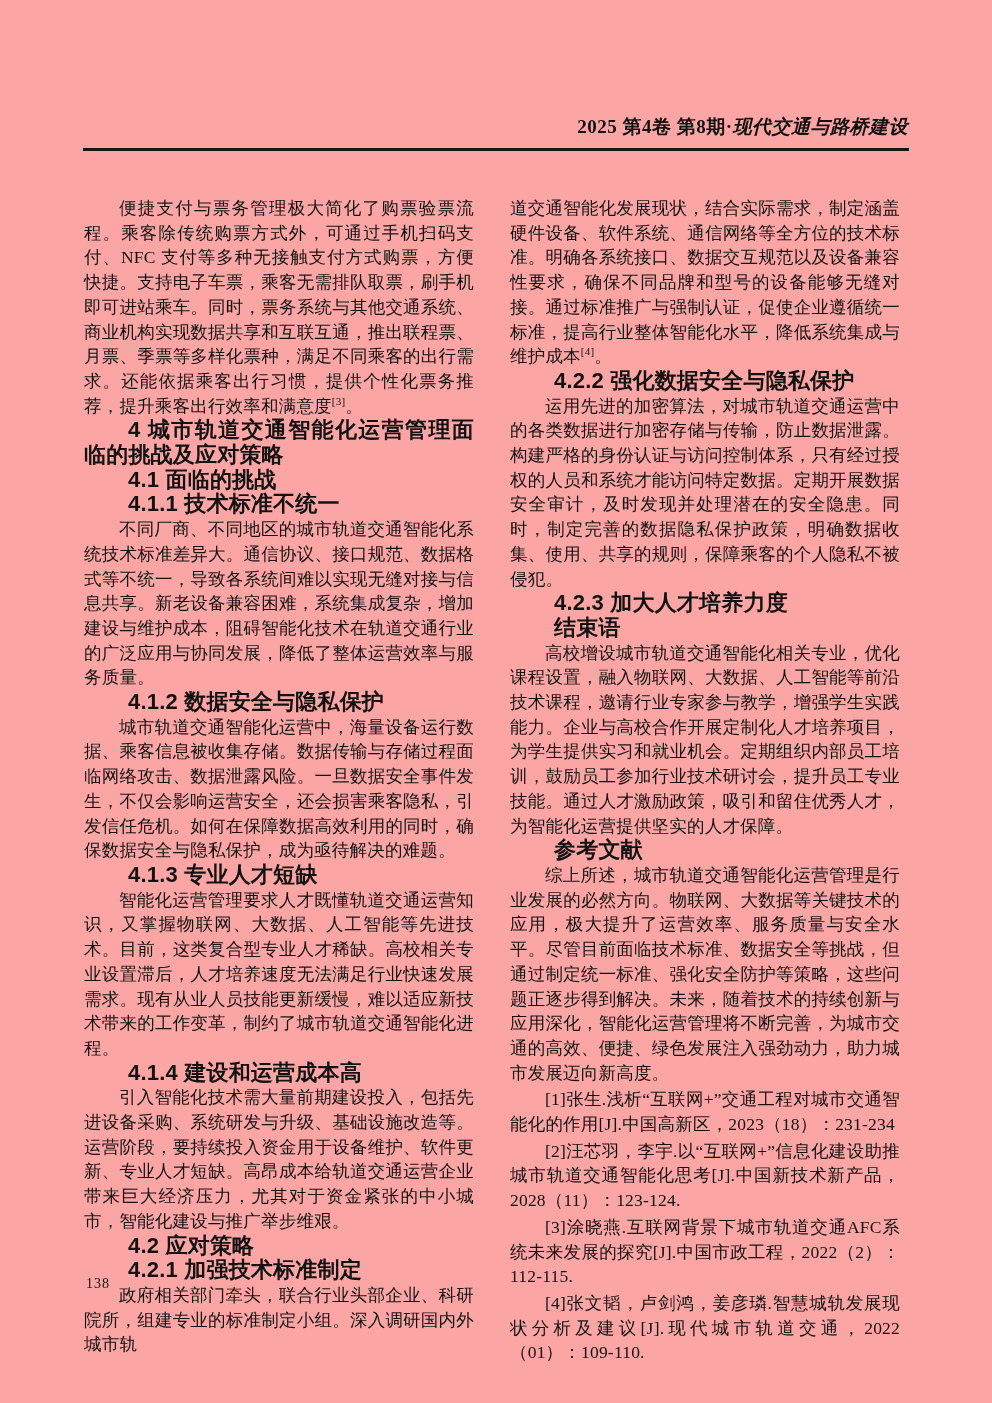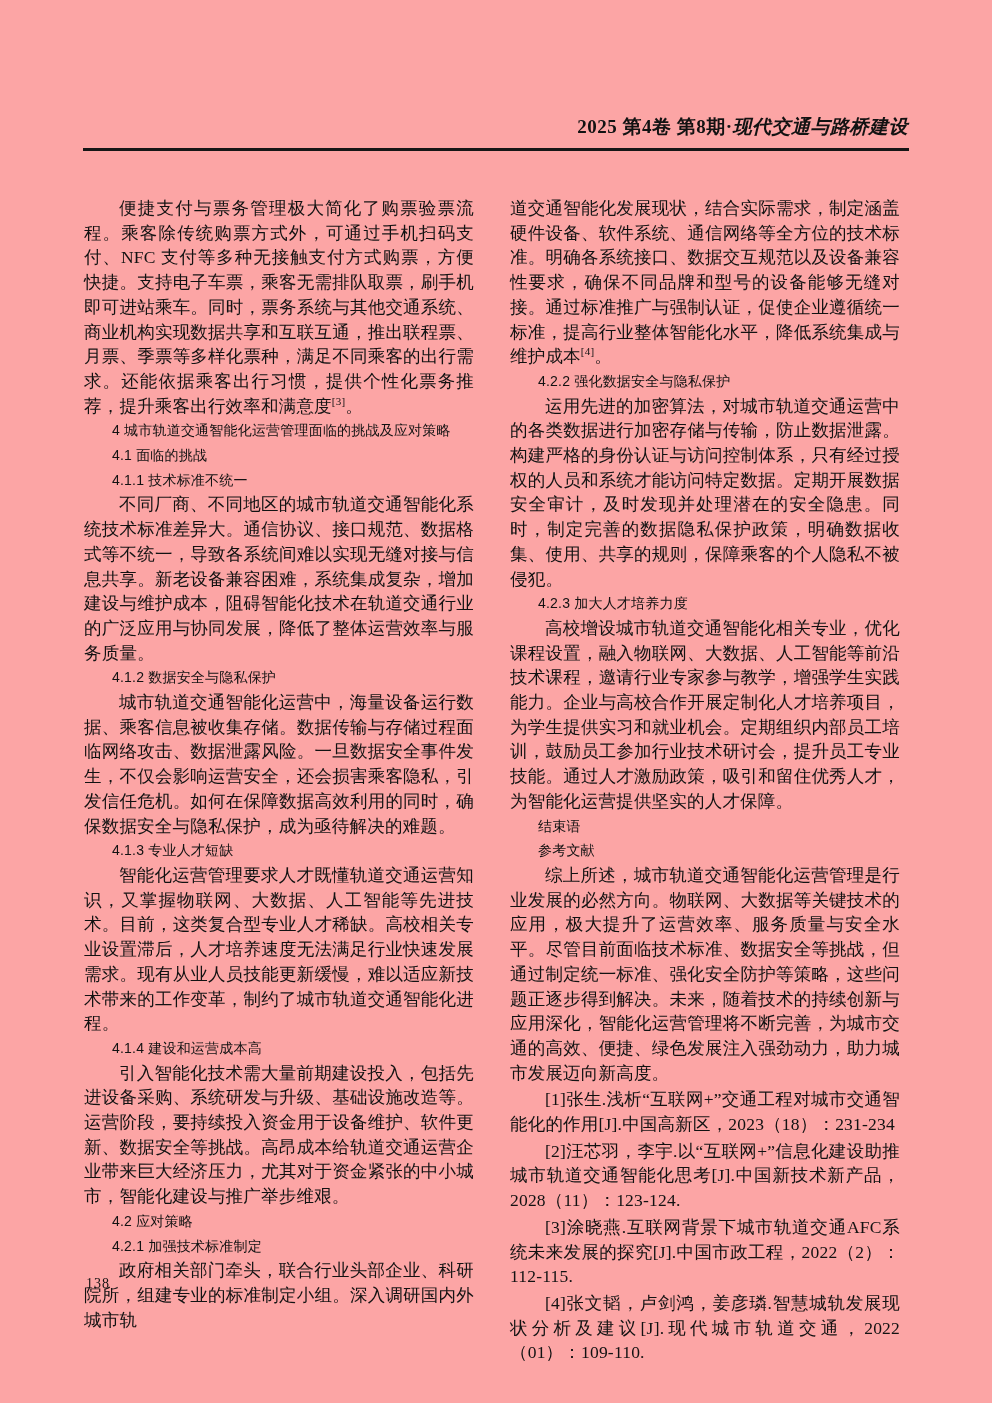--- a/index.html
+++ b/index.html
@@ -43,24 +43,24 @@
   .blk {
     margin: 0;
     font-size: 17.5px;
     line-height: 24.7px;
     text-align: justify;
     letter-spacing: 0.2px;
   }
   .para { text-indent: 2em; }
   .no-indent { text-indent: 0; }
   .heading {
-    font-weight: normal;
+    font-weight: bold;
     text-indent: 2em;
     font-family: "Liberation Sans", "DejaVu Sans", sans-serif;
-    font-size: 14px;
+    font-size: 22px;
   }
   .ref { margin-top: 2px; }
   sup { font-size: 11px; line-height: 0; }
   .page-number {
     position: absolute;
     left: 86px;
     top: 1276px;
     font-size: 14px;
     letter-spacing: 1px;
   }
@@ -81,32 +81,32 @@
         <p class="blk para">便捷支付与票务管理极大简化了购票验票流程。乘客除传统购票方式外，可通过手机扫码支付、NFC 支付等多种无接触支付方式购票，方便快捷。支持电子车票，乘客无需排队取票，刷手机即可进站乘车。同时，票务系统与其他交通系统、商业机构实现数据共享和互联互通，推出联程票、月票、季票等多样化票种，满足不同乘客的出行需求。还能依据乘客出行习惯，提供个性化票务推荐，提升乘客出行效率和满意度<sup>[3]</sup>。</p>
         <p class="blk heading">4 城市轨道交通智能化运营管理面临的挑战及应对策略</p>
         <p class="blk heading">4.1 面临的挑战</p>
         <p class="blk heading">4.1.1 技术标准不统一</p>
         <p class="blk para">不同厂商、不同地区的城市轨道交通智能化系统技术标准差异大。通信协议、接口规范、数据格式等不统一，导致各系统间难以实现无缝对接与信息共享。新老设备兼容困难，系统集成复杂，增加建设与维护成本，阻碍智能化技术在轨道交通行业的广泛应用与协同发展，降低了整体运营效率与服务质量。</p>
         <p class="blk heading">4.1.2 数据安全与隐私保护</p>
         <p class="blk para">城市轨道交通智能化运营中，海量设备运行数据、乘客信息被收集存储。数据传输与存储过程面临网络攻击、数据泄露风险。一旦数据安全事件发生，不仅会影响运营安全，还会损害乘客隐私，引发信任危机。如何在保障数据高效利用的同时，确保数据安全与隐私保护，成为亟待解决的难题。</p>
         <p class="blk heading">4.1.3 专业人才短缺</p>
         <p class="blk para">智能化运营管理要求人才既懂轨道交通运营知识，又掌握物联网、大数据、人工智能等先进技术。目前，这类复合型专业人才稀缺。高校相关专业设置滞后，人才培养速度无法满足行业快速发展需求。现有从业人员技能更新缓慢，难以适应新技术带来的工作变革，制约了城市轨道交通智能化进程。</p>
         <p class="blk heading">4.1.4 建设和运营成本高</p>
-        <p class="blk para">引入智能化技术需大量前期建设投入，包括先进设备采购、系统研发与升级、基础设施改造等。运营阶段，要持续投入资金用于设备维护、软件更新、数据安全等挑战。高昂成本给轨道交通运营企业带来巨大经济压力，尤其对于资金紧张的中小城市，智能化建设与推广举步维艰。</p>
+        <p class="blk para">引入智能化技术需大量前期建设投入，包括先进设备采购、系统研发与升级、基础设施改造等。运营阶段，要持续投入资金用于设备维护、软件更新、专业人才短缺。高昂成本给轨道交通运营企业带来巨大经济压力，尤其对于资金紧张的中小城市，智能化建设与推广举步维艰。</p>
         <p class="blk heading">4.2 应对策略</p>
         <p class="blk heading">4.2.1 加强技术标准制定</p>
         <p class="blk para">政府相关部门牵头，联合行业头部企业、科研院所，组建专业的标准制定小组。深入调研国内外城市轨</p>
       </div>
     <div class="col">
         <p class="blk para no-indent">道交通智能化发展现状，结合实际需求，制定涵盖硬件设备、软件系统、通信网络等全方位的技术标准。明确各系统接口、数据交互规范以及设备兼容性要求，确保不同品牌和型号的设备能够无缝对接。通过标准推广与强制认证，促使企业遵循统一标准，提高行业整体智能化水平，降低系统集成与维护成本<sup>[4]</sup>。</p>
         <p class="blk heading">4.2.2 强化数据安全与隐私保护</p>
         <p class="blk para">运用先进的加密算法，对城市轨道交通运营中的各类数据进行加密存储与传输，防止数据泄露。构建严格的身份认证与访问控制体系，只有经过授权的人员和系统才能访问特定数据。定期开展数据安全审计，及时发现并处理潜在的安全隐患。同时，制定完善的数据隐私保护政策，明确数据收集、使用、共享的规则，保障乘客的个人隐私不被侵犯。</p>
         <p class="blk heading">4.2.3 加大人才培养力度</p>
+        <p class="blk heading">结束语</p>
         <p class="blk para">高校增设城市轨道交通智能化相关专业，优化课程设置，融入物联网、大数据、人工智能等前沿技术课程，邀请行业专家参与教学，增强学生实践能力。企业与高校合作开展定制化人才培养项目，为学生提供实习和就业机会。定期组织内部员工培训，鼓励员工参加行业技术研讨会，提升员工专业技能。通过人才激励政策，吸引和留住优秀人才，为智能化运营提供坚实的人才保障。</p>
-        <p class="blk heading">结束语</p>
         <p class="blk heading">参考文献</p>
         <p class="blk para">综上所述，城市轨道交通智能化运营管理是行业发展的必然方向。物联网、大数据等关键技术的应用，极大提升了运营效率、服务质量与安全水平。尽管目前面临技术标准、数据安全等挑战，但通过制定统一标准、强化安全防护等策略，这些问题正逐步得到解决。未来，随着技术的持续创新与应用深化，智能化运营管理将不断完善，为城市交通的高效、便捷、绿色发展注入强劲动力，助力城市发展迈向新高度。</p>
         <p class="blk para ref">[1]张生.浅析“互联网+”交通工程对城市交通智能化的作用[J].中国高新区，2023（18）：231-234</p>
         <p class="blk para ref">[2]汪芯羽，李宇.以“互联网+”信息化建设助推城市轨道交通智能化思考[J].中国新技术新产品，2028（11）：123-124.</p>
         <p class="blk para ref">[3]涂晓燕.互联网背景下城市轨道交通AFC系统未来发展的探究[J].中国市政工程，2022（2）：112-115.</p>
         <p class="blk para ref">[4]张文韬，卢剑鸿，姜彦璘.智慧城轨发展现状分析及建议[J].现代城市轨道交通，2022（01）：109-110.</p>
       </div>
   </div>
 
   <div class="page-number">138</div>

